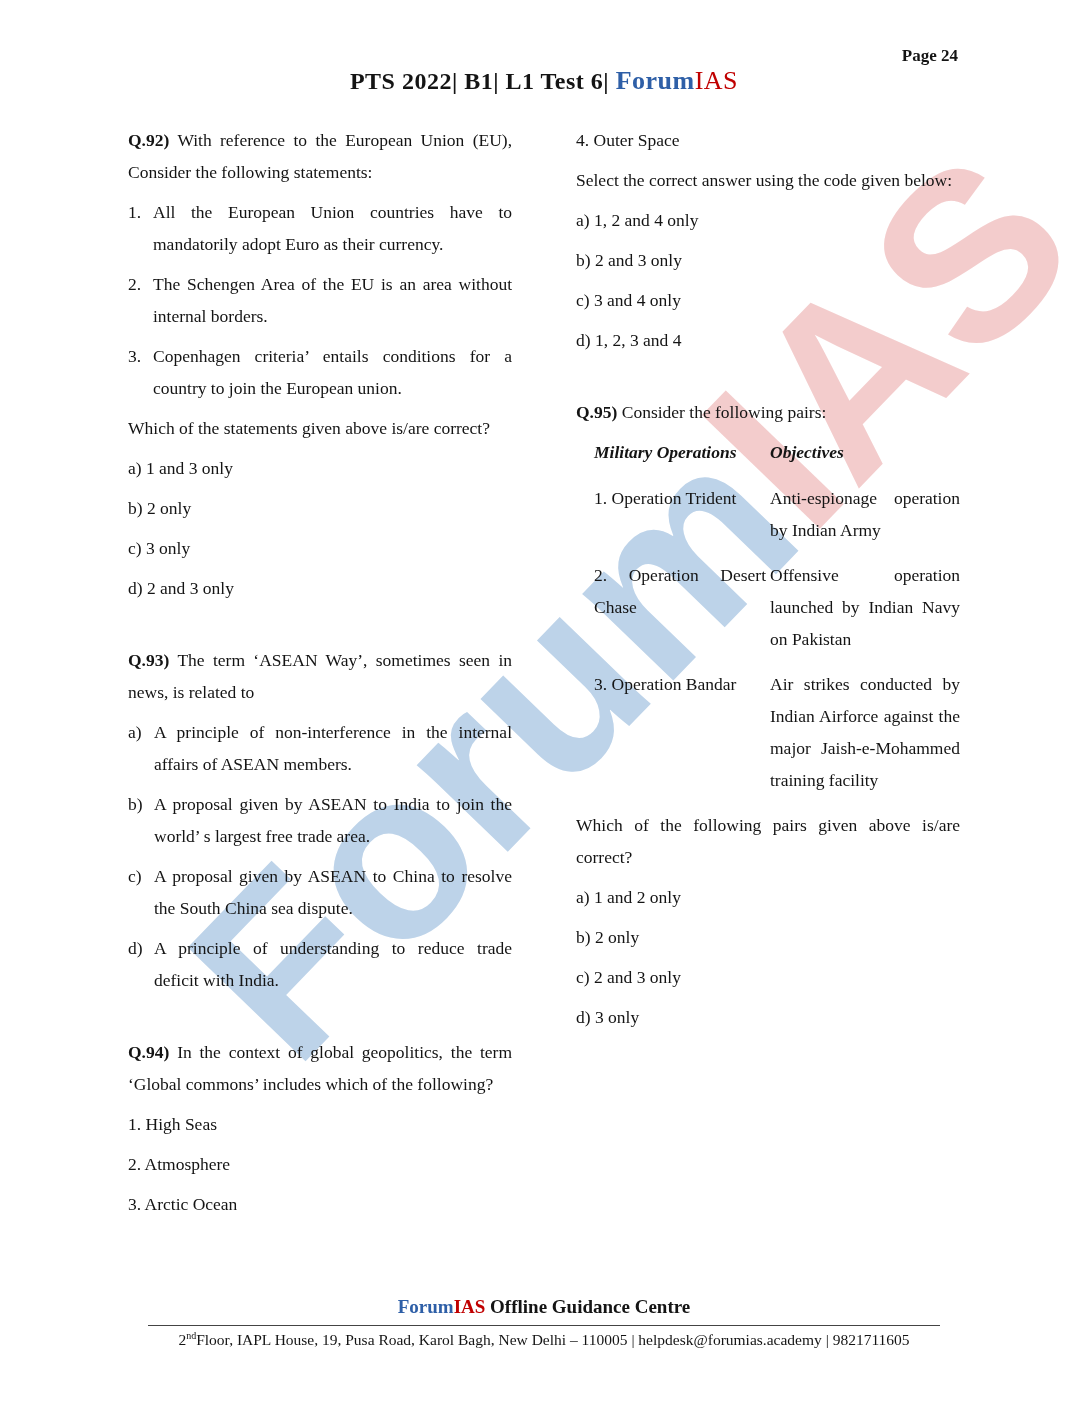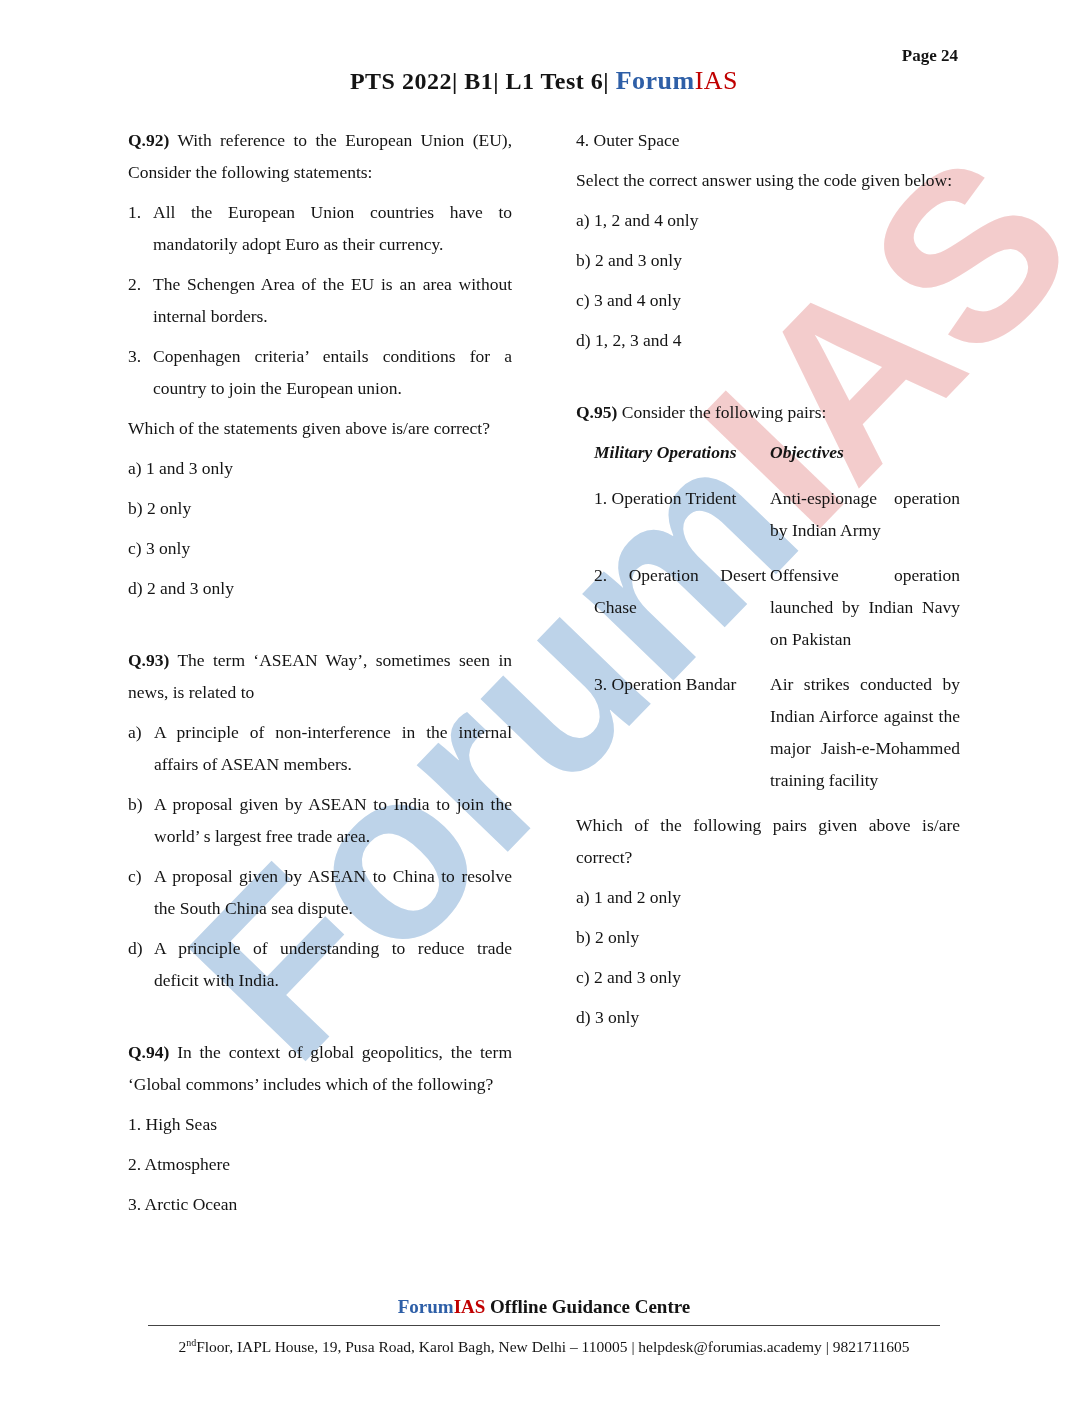--- a/index.html
+++ b/index.html
@@ -88,21 +88,21 @@
   .footer-brand {
     position:absolute; top:1296px; left:0; width:100%;
     text-align:center;
     font-weight:bold; font-size:19px;
   }
   .footer-brand .brand-ias { font-weight:bold; }
   .footer-address {
     position:absolute; top:1325px; left:148px; right:148px;
     border-top:1.5px solid #444;
     text-align:center;
-    padding-top:11px;
+    padding-top:4px;
     font-size:15.5px;
   }
   sup { font-size:10px; }
 </style>
 </head>
 <body>
 
 <div class="watermark" aria-hidden="true"><span class="wm-forum">Forum</span><span class="wm-ias">IAS</span></div>
 
 <div class="layer">

